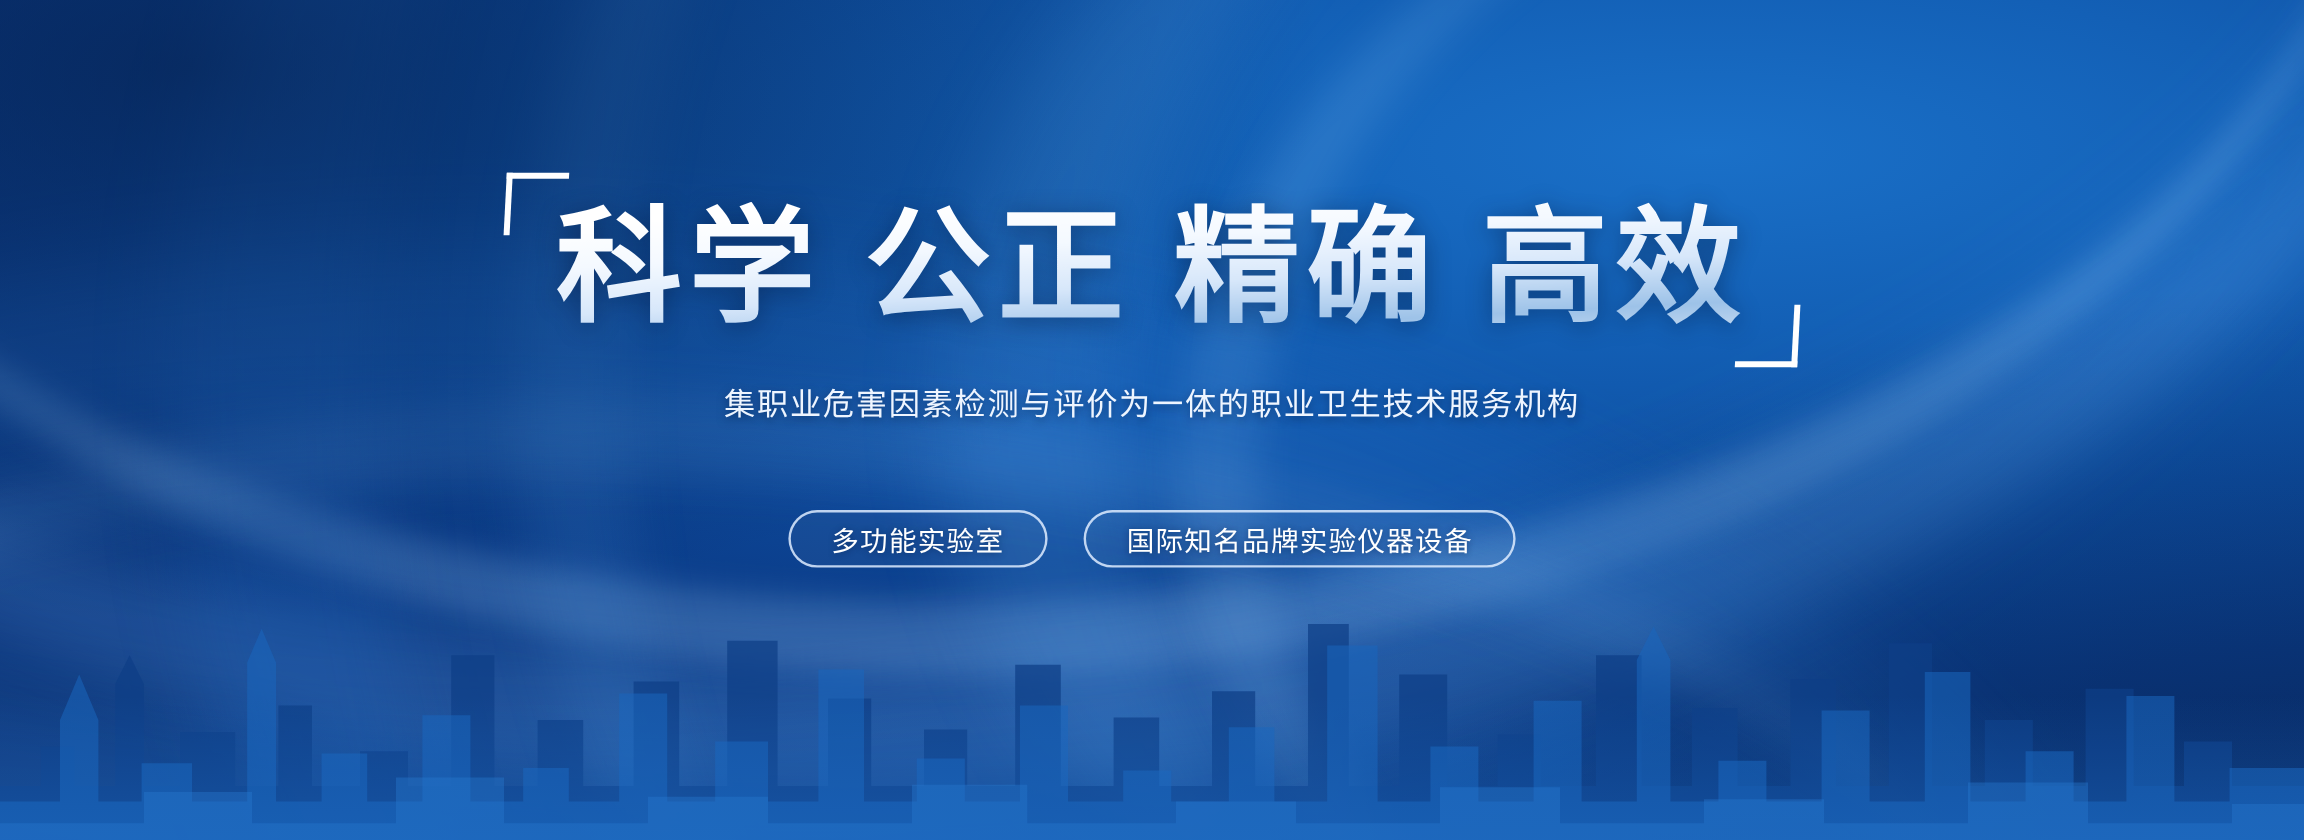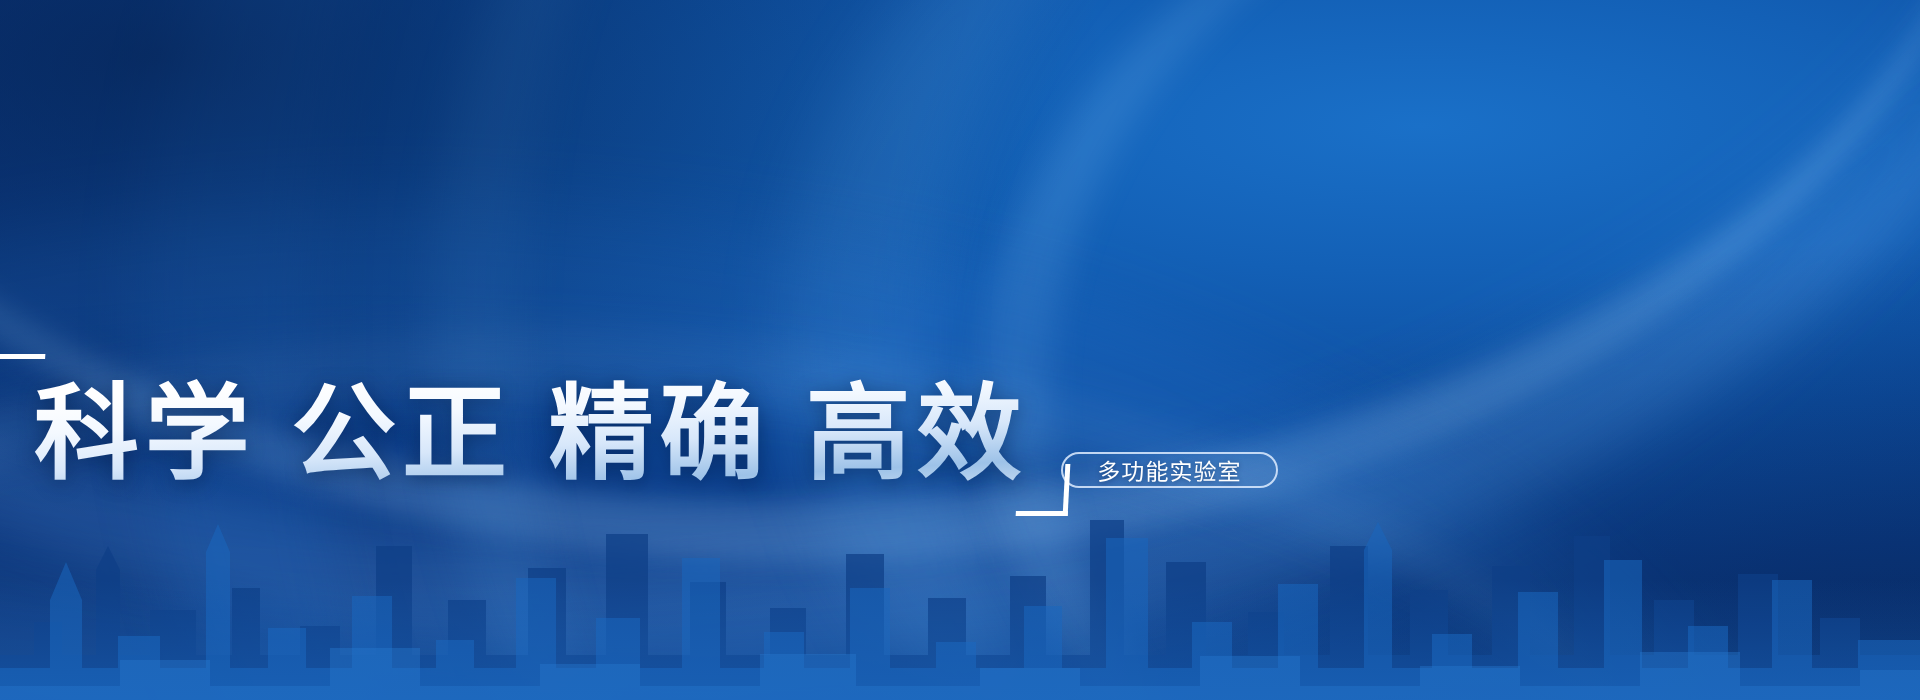--- a/index.html
+++ b/index.html
@@ -127,21 +127,21 @@
     pointer-events: none;
   }
 
   
   .content {
     position: relative;
     z-index: 5;
     width: 100%;
     height: 100%;
     display: flex;
-    flex-direction: row;
+    flex-direction: column;
     align-items: center;
     padding-top: 168px;
   }
 
   .headline-wrap {
     position: relative;
     display: inline-block;
     padding: 0 34px;
   }
   .bracket {
@@ -192,21 +192,21 @@
 
   .pills {
     display: flex;
     gap: 30px;
     margin-top: 72px;
   }
   .pill {
     display: flex;
     align-items: center;
     justify-content: center;
-    height: 36px;
+    height: 48px;
     padding: 16px 34px;
     border: 2px solid rgba(222,236,255,0.85);
     border-radius: 999px;
     color: #ffffff;
     font-size: 23px;
     letter-spacing: 0.045em;
     white-space: nowrap;
     background: rgba(255,255,255,0.045);
     text-shadow: 0 1px 5px rgba(3,22,60,0.45);
     cursor: pointer;
@@ -246,21 +246,25 @@
   </div>
 
   <div class="content">
 
     <div class="headline-wrap">
       <span class="bracket bracket-tl"></span>
       <span class="bracket bracket-br"></span>
       <h1 class="headline"><span>科学</span><span class="gap"></span><span>公正</span><span class="gap"></span><span>精确</span><span class="gap"></span><span>高效</span></h1>
     </div>
 
+    <p class="subtitle">集职业危害因素检测与评价为一体的职业卫生技术服务机构</p>
 
     <div class="pills">
       <div class="pill">
         <span>多功能实验室</span>
       </div>
+      <div class="pill">
+        <span>国际知名品牌实验仪器设备</span>
+      </div>
     </div>
 
   </div>
 </div>
 
 </body></html>

